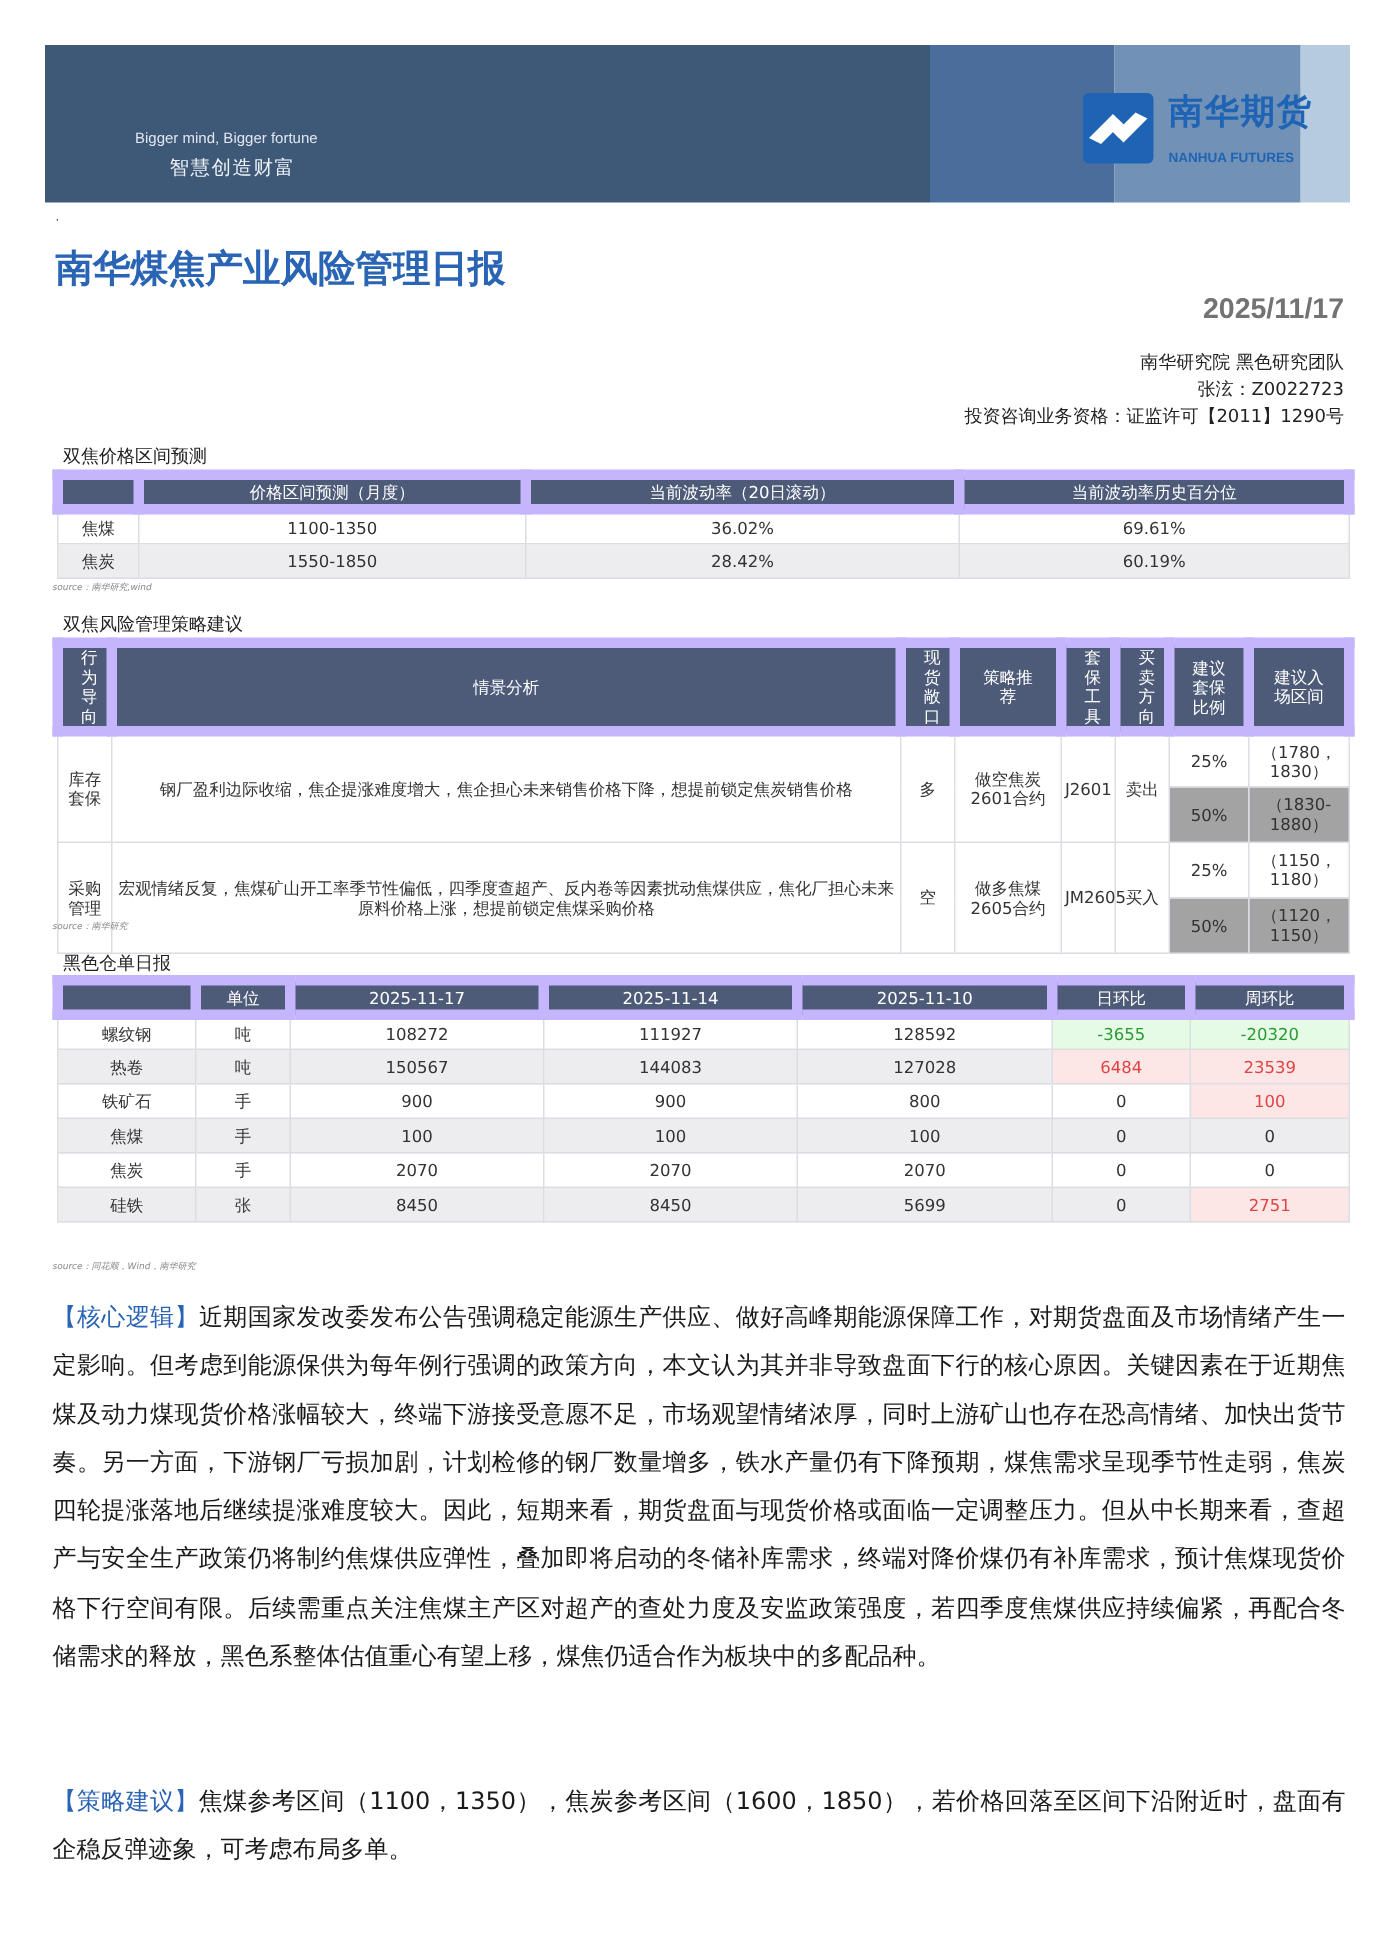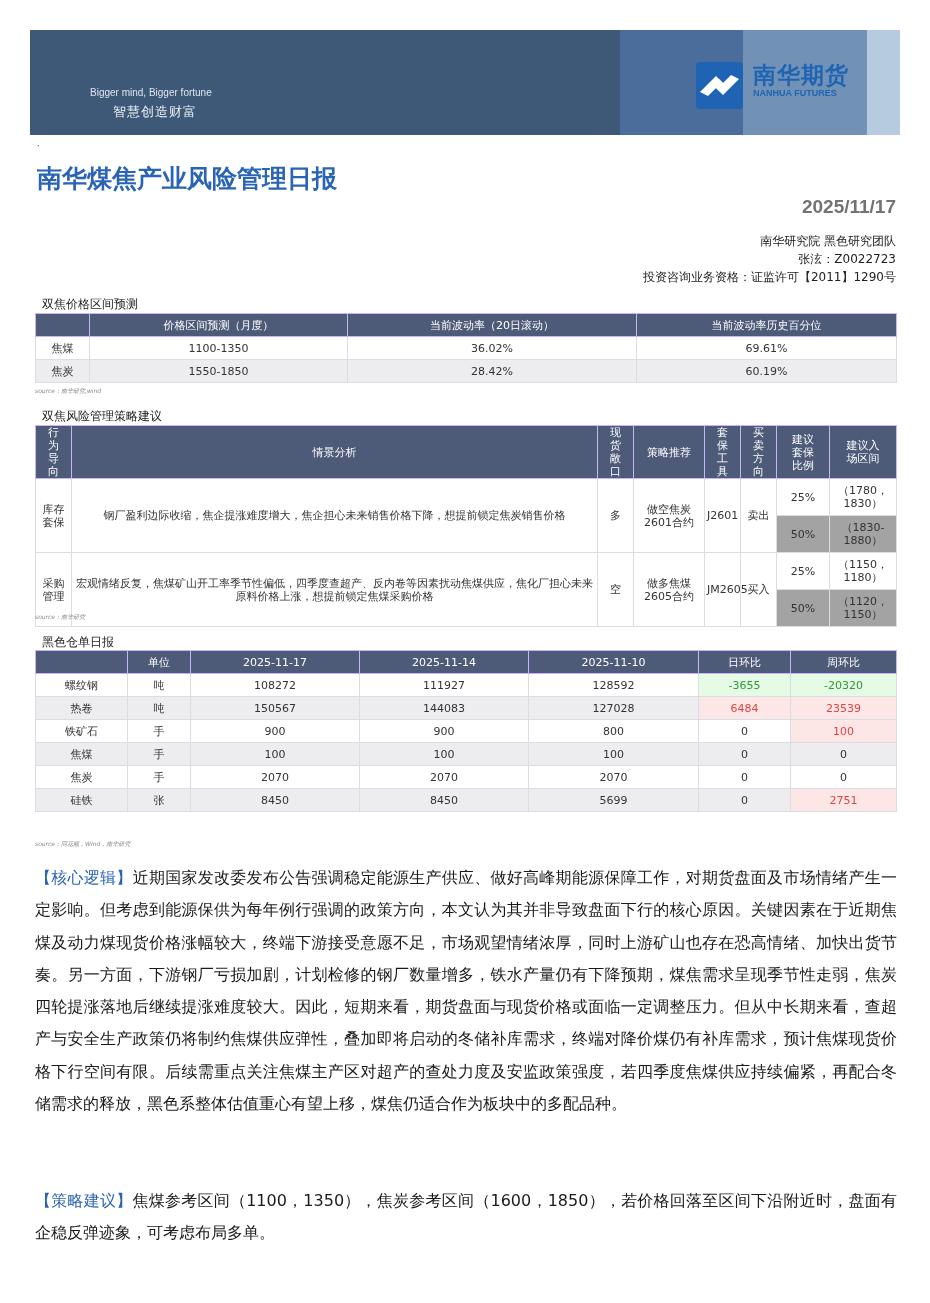--- a/index.html
+++ b/index.html
@@ -7,37 +7,37 @@
   body { font-family: "DejaVu Sans", "Liberation Sans", sans-serif; color: #222; position: relative; }
 
   
   .banner { position: absolute; left: 30px; top: 30px; width: 870px; height: 105px; display: flex; }
   .banner .seg1 { width: 620px; background: #3e5878; position: relative; }
   .banner .seg2 { width: 130px; background: #4a6d9b; }
   .banner .seg3 { width: 130px; background: #7192b6; position: relative; }
   .banner .seg4 { width: 35px; background: #b6cbe0; }
   .slogan-en { position: absolute; left: 60px; top: 57px; color: #dfe6ef; font-size: 10px; font-family: "Liberation Sans", sans-serif; }
   .slogan-cn { position: absolute; left: 83px; top: 73px; color: #eef2f7; font-size: 13px; letter-spacing: 1px; }
-  .logo { position: absolute; left: 666px; top: 32px; display: flex; align-items: flex-start; }
+  .logo { position: absolute; left: 692px; top: 32px; display: flex; align-items: flex-start; }
   .logo-mark { width: 47px; height: 47px; background: #1f64b4; border-radius: 4px; position: relative; overflow: hidden; }
   .logo-mark svg { position: absolute; left: 0; top: 0; }
   .logo-text { margin-left: 10px; }
   .logo-cn { color: #1f64b4; font-size: 23px; font-weight: bold; letter-spacing: 1px; line-height: 26px; }
-  .logo-en { color: #1f64b4; font-size: 9px; font-weight: bold; font-family: "Liberation Sans", sans-serif; margin-top: 0; }
+  .logo-en { color: #1f64b4; font-size: 9px; font-weight: bold; font-family: "Liberation Sans", sans-serif; margin-top: 12px; }
 
   .dot { position: absolute; left: 37px; top: 142px; font-size: 8px; color: #333; }
   .title { position: absolute; left: 37px; top: 162px; color: #2a64b4; font-size: 25px; font-weight: bold; }
   .date { position: absolute; right: 34px; top: 196px; color: #737373; font-size: 19px; font-weight: bold; font-family: "Liberation Sans", sans-serif; }
   .meta { position: absolute; right: 34px; top: 232px; text-align: right; font-size: 12px; line-height: 18px; color: #222; }
 
   .section-title { position: absolute; left: 42px; font-size: 12px; color: #222; }
   .source { position: absolute; left: 35px; font-size: 6px; color: #888; font-style: italic; }
 
   table { border-collapse: collapse; position: absolute; left: 35px; width: 861px; table-layout: fixed; font-size: 11px; }
-  th { background: #4d5a78; color: #ffffff; font-weight: normal; border: 1px solid #c4b5fd; text-align: center; }
+  th { background: #4d5a78; color: #ffffff; font-weight: normal; border: 7px solid #c4b5fd; text-align: center; }
   td { border: 1px solid #dcdde3; text-align: center; color: #333; }
   tr.alt td { background: #ededf0; }
 
   #t1 { top: 313px; }
   #t1 th, #t1 td { height: 23px; }
 
   #t2 { top: 425px; font-size: 11px; }
   #t2 th { height: 36px; line-height: 13px; padding: 0 12px; }
   #t2 td { line-height: 13px; padding: 0 2px; }
   #t2 td.shade { background: #a3a3a3; }

